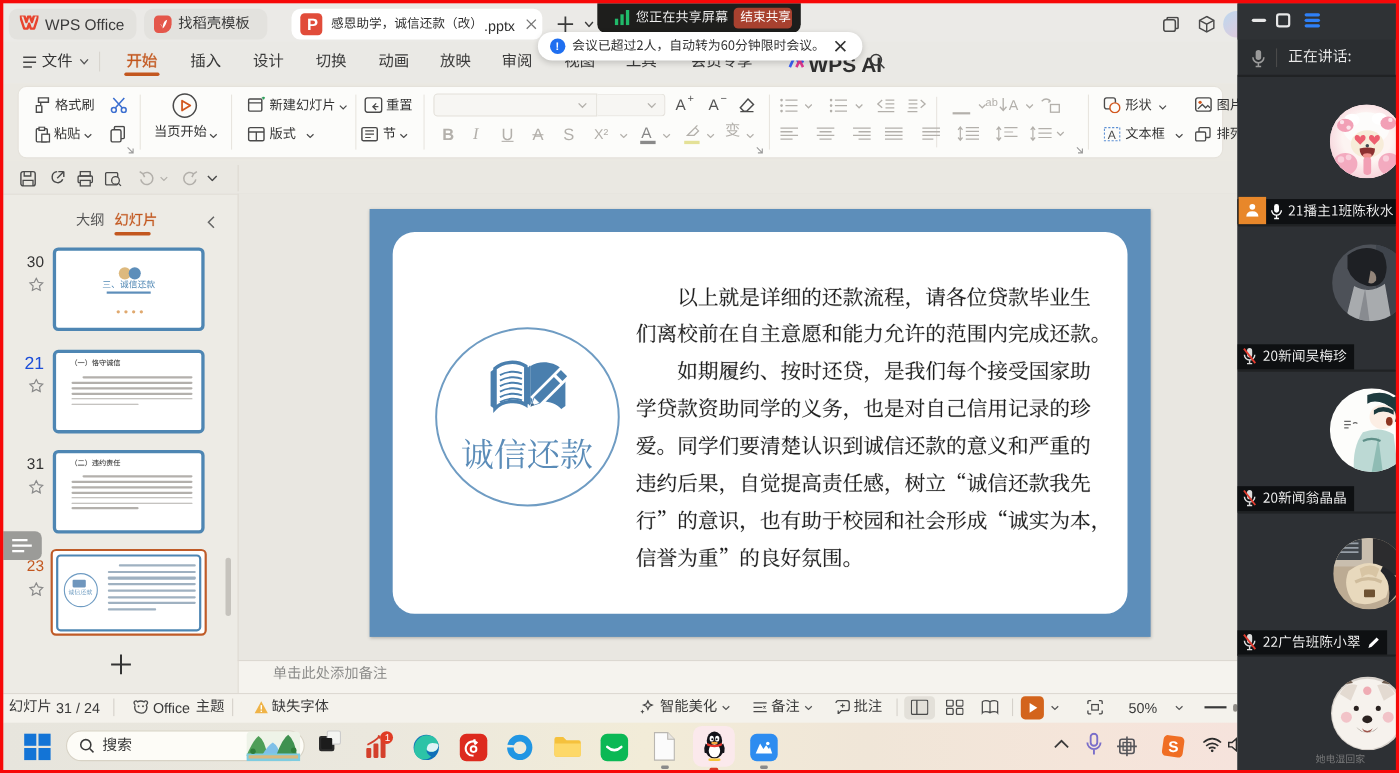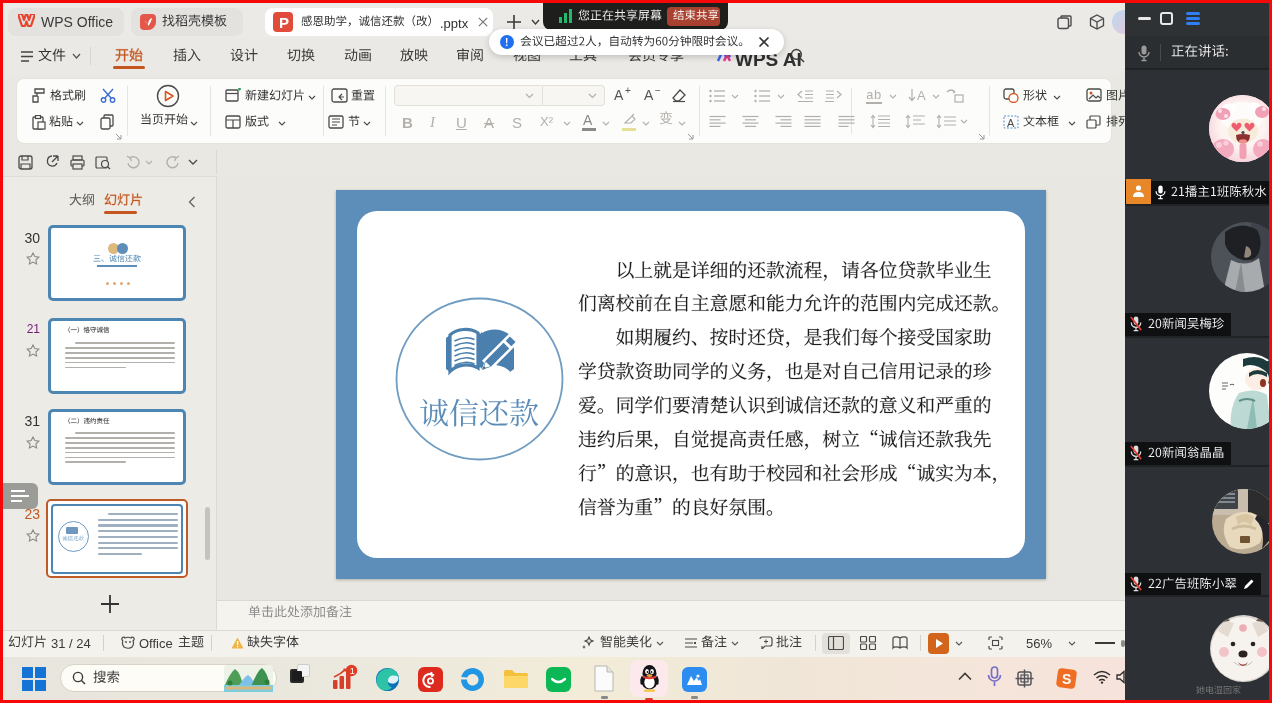--- a/index.html
+++ b/index.html
@@ -649,21 +649,21 @@
     </svg>
     <svg style="position:absolute;left:797px;top:89px" width="17" height="14" viewBox="0 0 17 14">
       <path d="M5 2 L1 5.5 L5 9" fill="none" stroke="#b3b0ab" stroke-width="1.2"></path>
       <path d="M8 2 H16 M8 5.5 H16 M8 9 H16 M1 12.5 H16" stroke="#b3b0ab" stroke-width="1.2" transform=""></path>
     </svg>
     <svg style="position:absolute;left:825px;top:89px" width="17" height="14" viewBox="0 0 17 14">
       <path d="M12 2 L16 5.5 L12 9" fill="none" stroke="#b3b0ab" stroke-width="1.2"></path>
       <path d="M8 2 H16 M8 5.5 H16 M8 9 H16 M1 12.5 H16" stroke="#b3b0ab" stroke-width="1.2" transform="translate(-7 0)"></path>
     </svg>
     <div style="position:absolute;left:851px;top:88px;width:1px;height:46px;background:#e8e5df"></div>
-    <div style="position:absolute;left:866px;top:89px;font-family:Liberation Mono, monospace;font-size:13px;font-weight:400;color:#b3b0ab;line-height:1;white-space:nowrap;">ab</div>
+    <div style="position:absolute;left:896px;top:89px;font-family:Liberation Sans, sans-serif;font-size:10px;font-weight:400;color:#b3b0ab;line-height:1;white-space:nowrap;">ab</div>
     <div style="position:absolute;left:866px;top:102px;width:16px;height:2px;background:#b3b0ab"></div>
     <svg style="position:absolute;left:889px;top:94px" width="8" height="5" viewBox="0 0 8 5">
       <path d="M1 1 L4 4 L7 1" fill="none" stroke="#b3b0ab" stroke-width="1.1"></path>
     </svg>
     <svg style="position:absolute;left:908px;top:88px" width="20" height="15" viewBox="0 0 20 15">
       <path d="M4 1 V12 M1 9 L4 12.5 L7 9" fill="none" stroke="#b3b0ab" stroke-width="1.2"></path>
       <text x="9" y="12" font-size="13" fill="#b3b0ab" font-family="Liberation Sans">A</text>
     </svg>
     <svg style="position:absolute;left:932px;top:94px" width="8" height="5" viewBox="0 0 8 5">
       <path d="M1 1 L4 4 L7 1" fill="none" stroke="#b3b0ab" stroke-width="1.1"></path>
@@ -833,21 +833,21 @@
         <use href="#g12" x="1000"></use>
         <use href="#g13" x="1250"></use>
       </svg>
     </div>
     <div style="position:absolute;left:97px;top:265px;width:40px;height:1.6px;background:#5d8eba"></div>
     <div style="position:absolute;left:106px;top:282px;width:3px;height:3px;background:#e0a96f;border-radius:50%"></div>
     <div style="position:absolute;left:113px;top:282px;width:3px;height:3px;background:#e0a96f;border-radius:50%"></div>
     <div style="position:absolute;left:120px;top:282px;width:3px;height:3px;background:#e0a96f;border-radius:50%"></div>
     <div style="position:absolute;left:127px;top:282px;width:3px;height:3px;background:#e0a96f;border-radius:50%"></div>
     <div style="position:absolute;left:48px;top:317.5px;width:138px;height:76px;background:#fff;border:3px solid #4e86b3;border-radius:5px;box-sizing:border-box"></div>
-    <div style="position:absolute;left:40px;top:323px;font-family:'Liberation Sans',sans-serif;font-size:12px;font-weight:400;color:#701a75;line-height:1;white-space:nowrap;transform:translateX(-100%);">21</div>
+    <div style="position:absolute;left:40px;top:323px;font-family:'Liberation Sans',sans-serif;font-size:16px;font-weight:400;color:#1d4ed8;line-height:1;white-space:nowrap;transform:translateX(-100%);">21</div>
     <svg style="position:absolute;left:26px;top:344px" width="14" height="13" viewBox="0 0 14 13">
       <path d="M7 1 L8.8 4.6 L12.8 5.2 L9.9 8 L10.6 12 L7 10.1 L3.4 12 L4.1 8 L1.2 5.2 L5.2 4.6 Z" fill="none" stroke="#8a8a8a" stroke-width="1.1"></path>
     </svg>
     <div style="position:absolute;left:64.0px;top:327.0px;line-height:0">
       <svg width="45.5" height="6.5" viewBox="0 -200 1750 250" style="overflow:visible" fill="#333" stroke="#333" stroke-width="3">
         <use href="#g14" x="0"></use>
         <use href="#g92" x="250"></use>
         <use href="#g16" x="500"></use>
         <use href="#g93" x="750"></use>
         <use href="#g94" x="1000"></use>
@@ -1260,21 +1260,21 @@
     <svg style="position:absolute;left:935px;top:638px" width="9" height="11" viewBox="0 0 9 11">
       <path d="M1 1 L8 5.5 L1 10 Z" fill="#fff"></path>
     </svg>
     <svg style="position:absolute;left:955px;top:641px" width="8" height="5" viewBox="0 0 8 5">
       <path d="M1 1 L4 4 L7 1" fill="none" stroke="#555" stroke-width="1.1"></path>
     </svg>
     <svg style="position:absolute;left:988px;top:636px" width="15" height="14" viewBox="0 0 15 14">
       <path d="M1 4 V2 A1 1 0 0 1 2 1 H4 M11 1 H13 A1 1 0 0 1 14 2 V4 M14 10 V12 A1 1 0 0 1 13 13 H11 M4 13 H2 A1 1 0 0 1 1 12 V10" fill="none" stroke="#4a4a4a" stroke-width="1.2"></path>
       <rect x="4.5" y="4.5" width="6" height="5" fill="none" stroke="#4a4a4a" stroke-width="1.1"></rect>
     </svg>
-    <div style="position:absolute;left:1026px;top:637px;font-family:'Liberation Sans',sans-serif;font-size:13px;font-weight:400;color:#3a3a3a;line-height:1;white-space:nowrap;">56%</div>
+    <div style="position:absolute;left:1026px;top:637px;font-family:'Liberation Sans',sans-serif;font-size:13px;font-weight:400;color:#3a3a3a;line-height:1;white-space:nowrap;">50%</div>
     <svg style="position:absolute;left:1068px;top:641px" width="8" height="5" viewBox="0 0 8 5">
       <path d="M1 1 L4 4 L7 1" fill="none" stroke="#555" stroke-width="1.1"></path>
     </svg>
     <div style="position:absolute;left:1095px;top:642px;width:20px;height:2.4px;background:#3a3a3a"></div>
     <div style="position:absolute;left:1121px;top:640px;width:4px;height:7px;background:#8f8c87;border-radius:2px"></div>
     <div style="position:absolute;left:22px;top:667px;width:11px;height:11px;background:#1374d6"></div>
     <div style="position:absolute;left:35px;top:667px;width:11px;height:11px;background:#1374d6"></div>
     <div style="position:absolute;left:22px;top:680px;width:11px;height:11px;background:#1374d6"></div>
     <div style="position:absolute;left:35px;top:680px;width:11px;height:11px;background:#1374d6"></div>
     <div style="position:absolute;left:60px;top:664px;width:217px;height:28px;background:#fdfcf7;border:1px solid #d8d3c6;border-radius:14px;box-sizing:border-box"></div>

